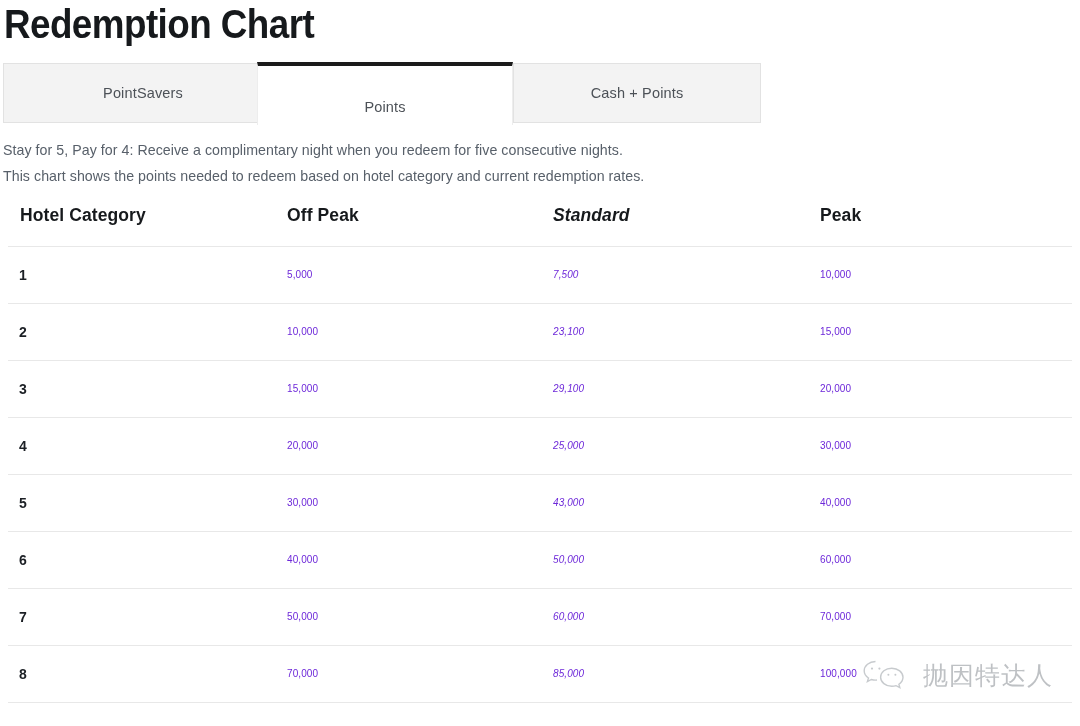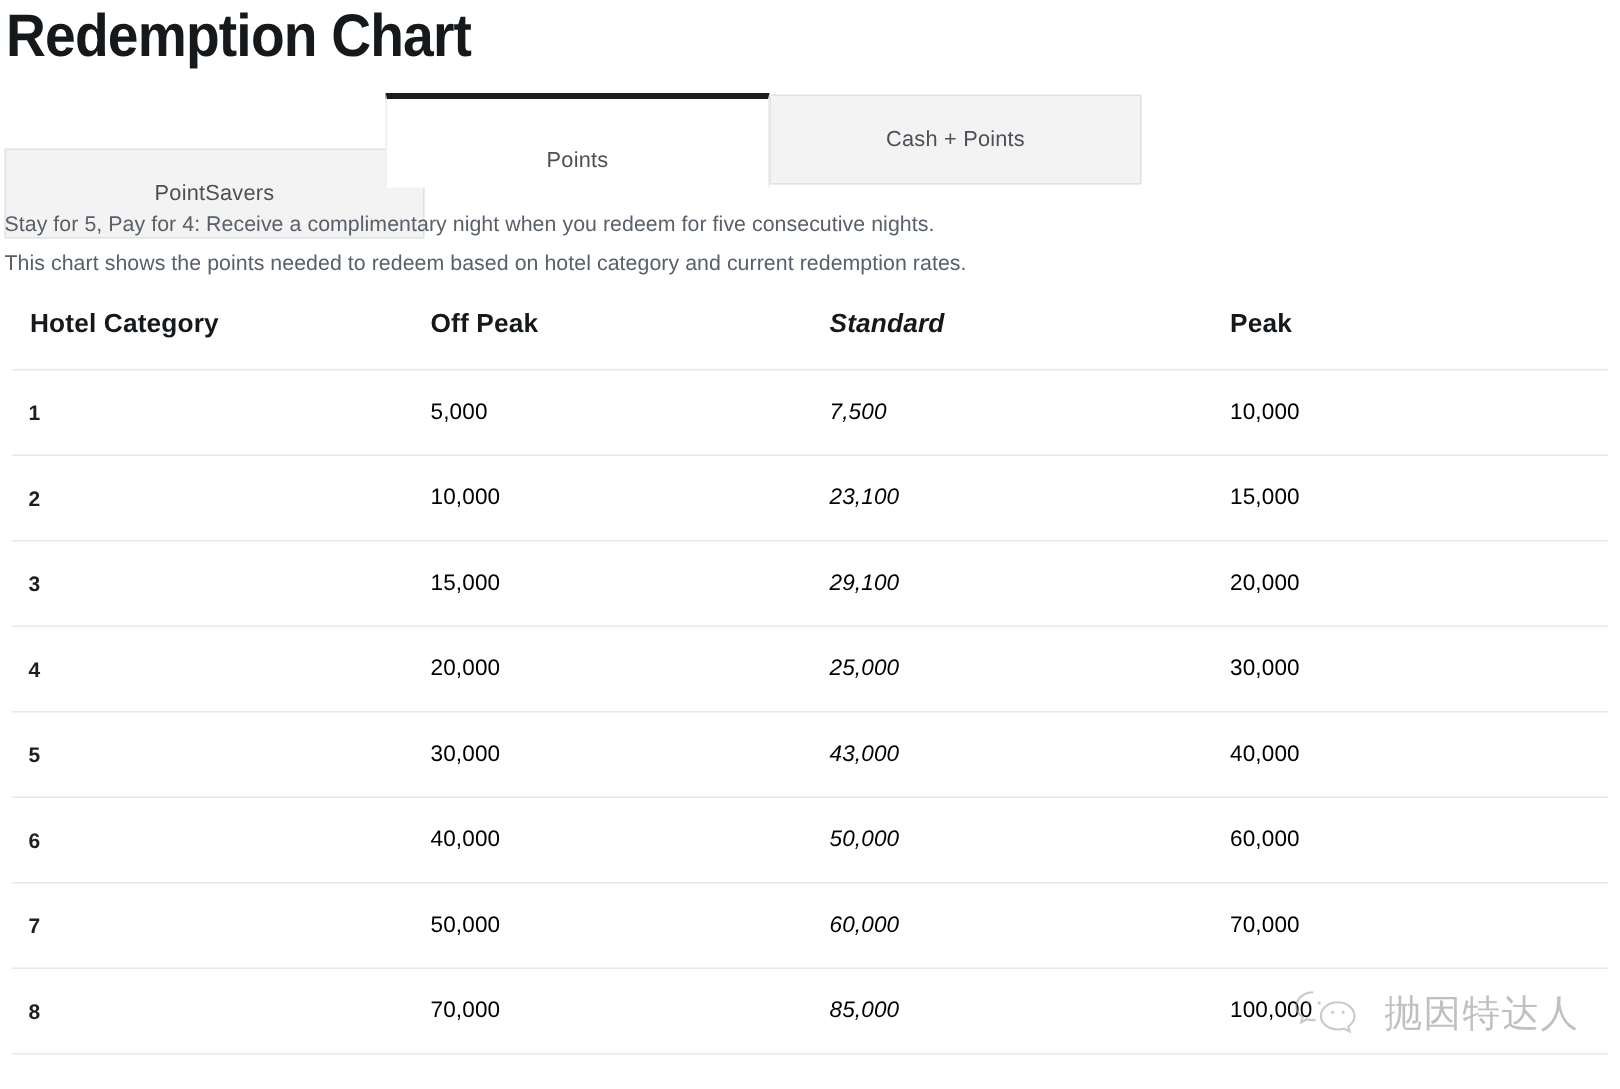--- a/index.html
+++ b/index.html
@@ -51,21 +51,21 @@
     background: #f3f3f3;
     border: 1px solid #e2e2e2;
     display: flex;
     align-items: center;
     justify-content: center;
     font-size: 14.5px;
     color: #4c5157;
     letter-spacing: 0.15px;
   }
 
-  .tab-pointsavers { left: 3px;   width: 280px; margin-top: 36px; }
+  .tab-pointsavers { left: 3px;   width: 280px; }
   .tab-cashpoints  { left: 513px; width: 248px; }
 
   .tab-active {
     position: absolute;
     left: 257px;
     top: 0px;
     width: 256px;
     height: 63px;
     background: #ffffff;
     border-top: 4px solid #1b1b1b;
@@ -147,22 +147,22 @@
   }
   .head-cell.col-0 { left: 20px; }
 
   .cat-cell {
     font-size: 14px;
     font-weight: bold;
     color: #1b1f24;
   }
 
   .num-cell {
-    font-size: 15px;
-    color: #000000;
+    font-size: 10px;
+    color: #6d28d9;
     letter-spacing: 0.1px;
   }
 
   
   .watermark {
     position: absolute;
     left: 862px;
     top: 659px;
     display: flex;
     align-items: center;

